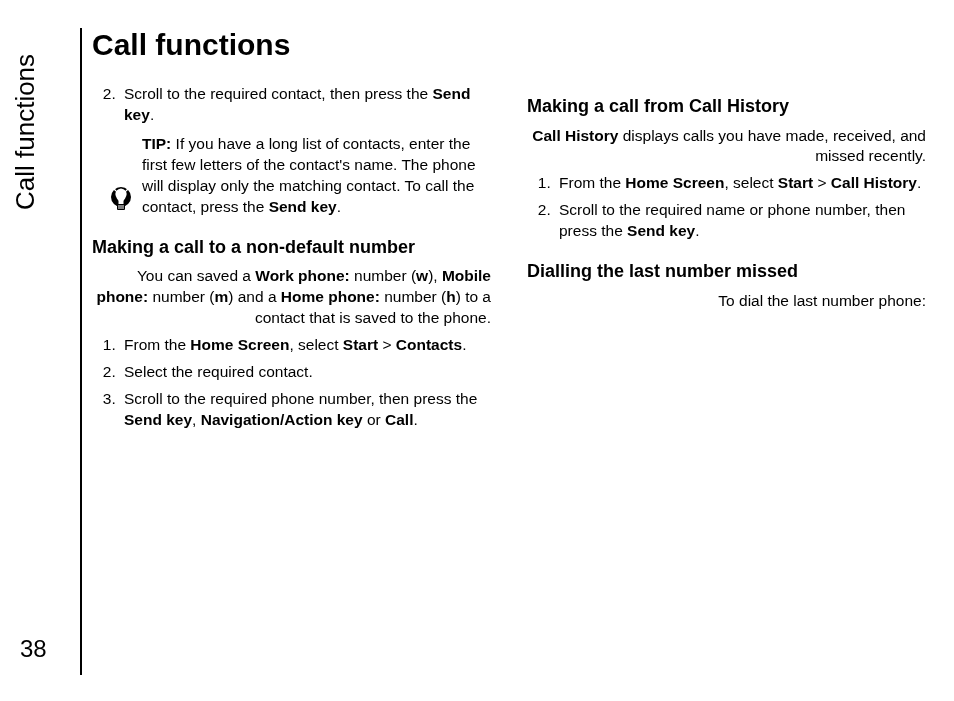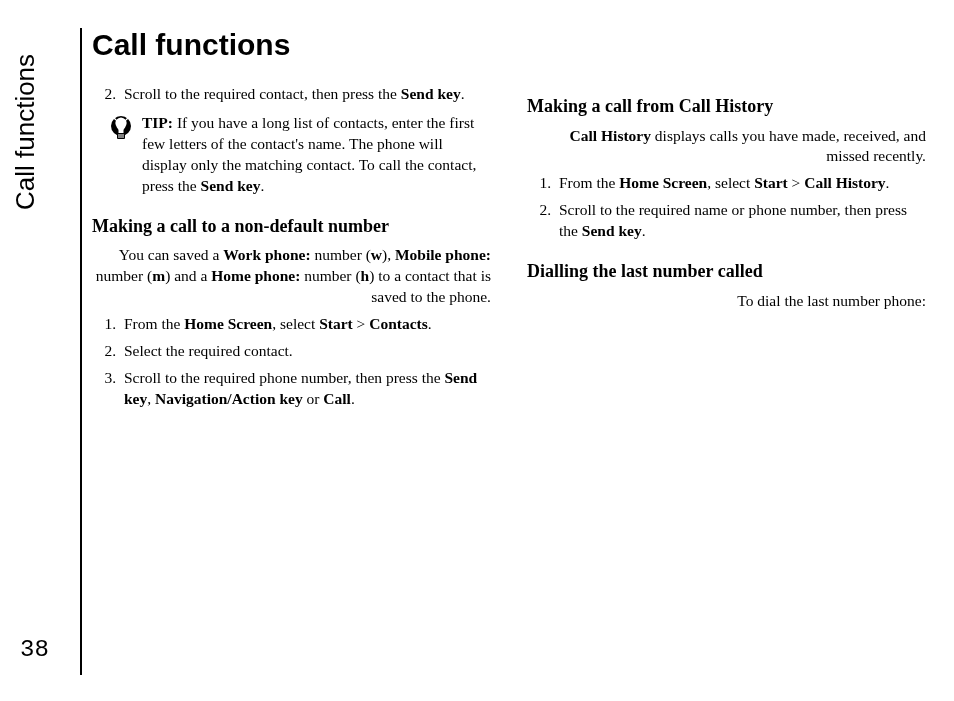--- a/index.html
+++ b/index.html
@@ -31,21 +31,20 @@
     transform: rotate(-90deg);
     transform-origin: left top;
     font-size: 26px;
     white-space: nowrap;
   }
   .page-number {
     position: absolute;
     left: 20px;
     bottom: 38px;
     font-size: 24px;
-    font-family: Liberation Mono, monospace;
   }
   .vline {
     position: absolute;
     left: 80px;
     top: 28px;
     bottom: 26px;
     width: 0;
     border-left: 2px solid #000;
   }
   .content {
@@ -56,21 +55,20 @@
     bottom: 28px;
   }
   .title {
     font-size: 30px;
     font-weight: 700;
     margin: 0 0 18px 0;
   }
   .cols {
     display: flex;
     gap: 36px;
-    font-family: Liberation Serif, serif;
   }
   .col {
     flex: 1 1 0;
     font-size: 15.5px;
     line-height: 1.35;
   }
   .h2 {
     font-size: 18px;
     font-weight: 700;
     margin: 18px 0 8px 0;
@@ -81,20 +79,21 @@
     padding-left: 28px;
   }
   ol.steps li {
     margin-bottom: 6px;
     padding-left: 4px;
   }
   .tip-row {
     display: flex;
     gap: 10px;
     margin: 8px 0 8px 18px;
+    align-items: flex-end;
   }
   .tip-icon {
     flex: 0 0 auto;
     margin-top: 2px;
   }
   .para {
     margin: 6px 0;
     text-align: right;
   }
   b { font-weight: 700; }
@@ -171,19 +170,19 @@
 
         <ol class="steps">
           <li>
             <span>From the </span><b>Home Screen</b><span>, select </span><b>Start</b><span> &gt; </span><b>Call History</b><span>.</span>
           </li>
           <li>
             <span>Scroll to the required name or phone number, then press the </span><b>Send key</b><span>.</span>
           </li>
         </ol>
 
-        <div class="h2">Dialling the last number called</div>
+        <div class="h2">Dialling the last number missed</div>
         <div class="para">To dial the last number phone:</div>
 
       </div>
     </div>
   </div>
 </div>
 
 </body></html>

